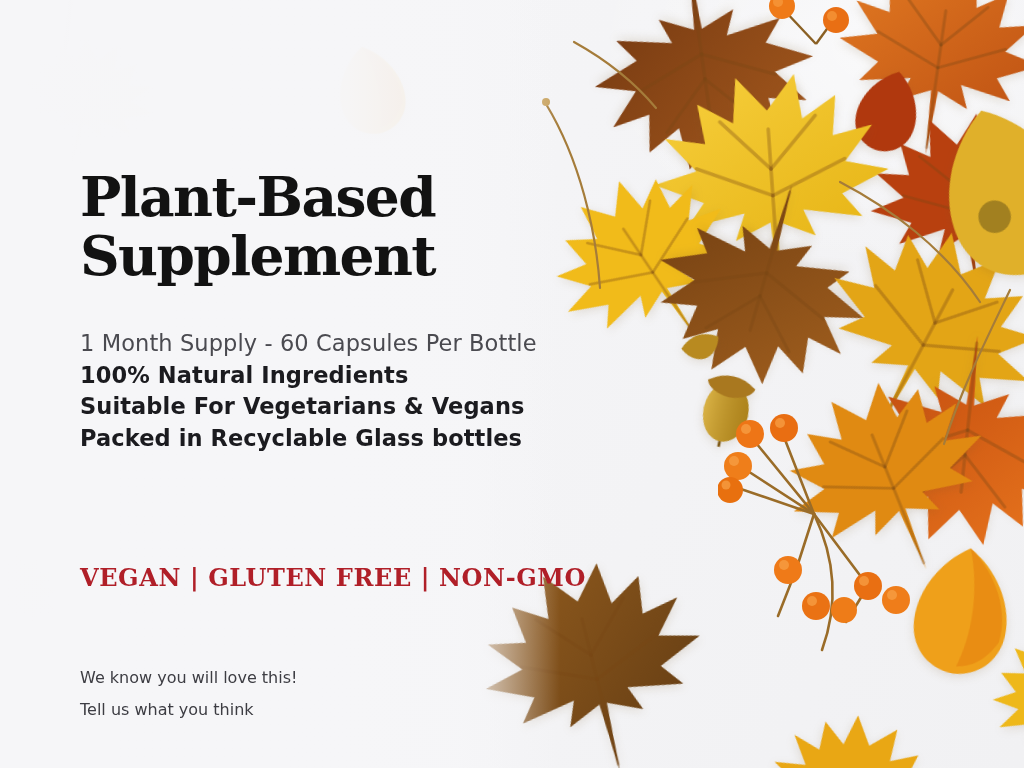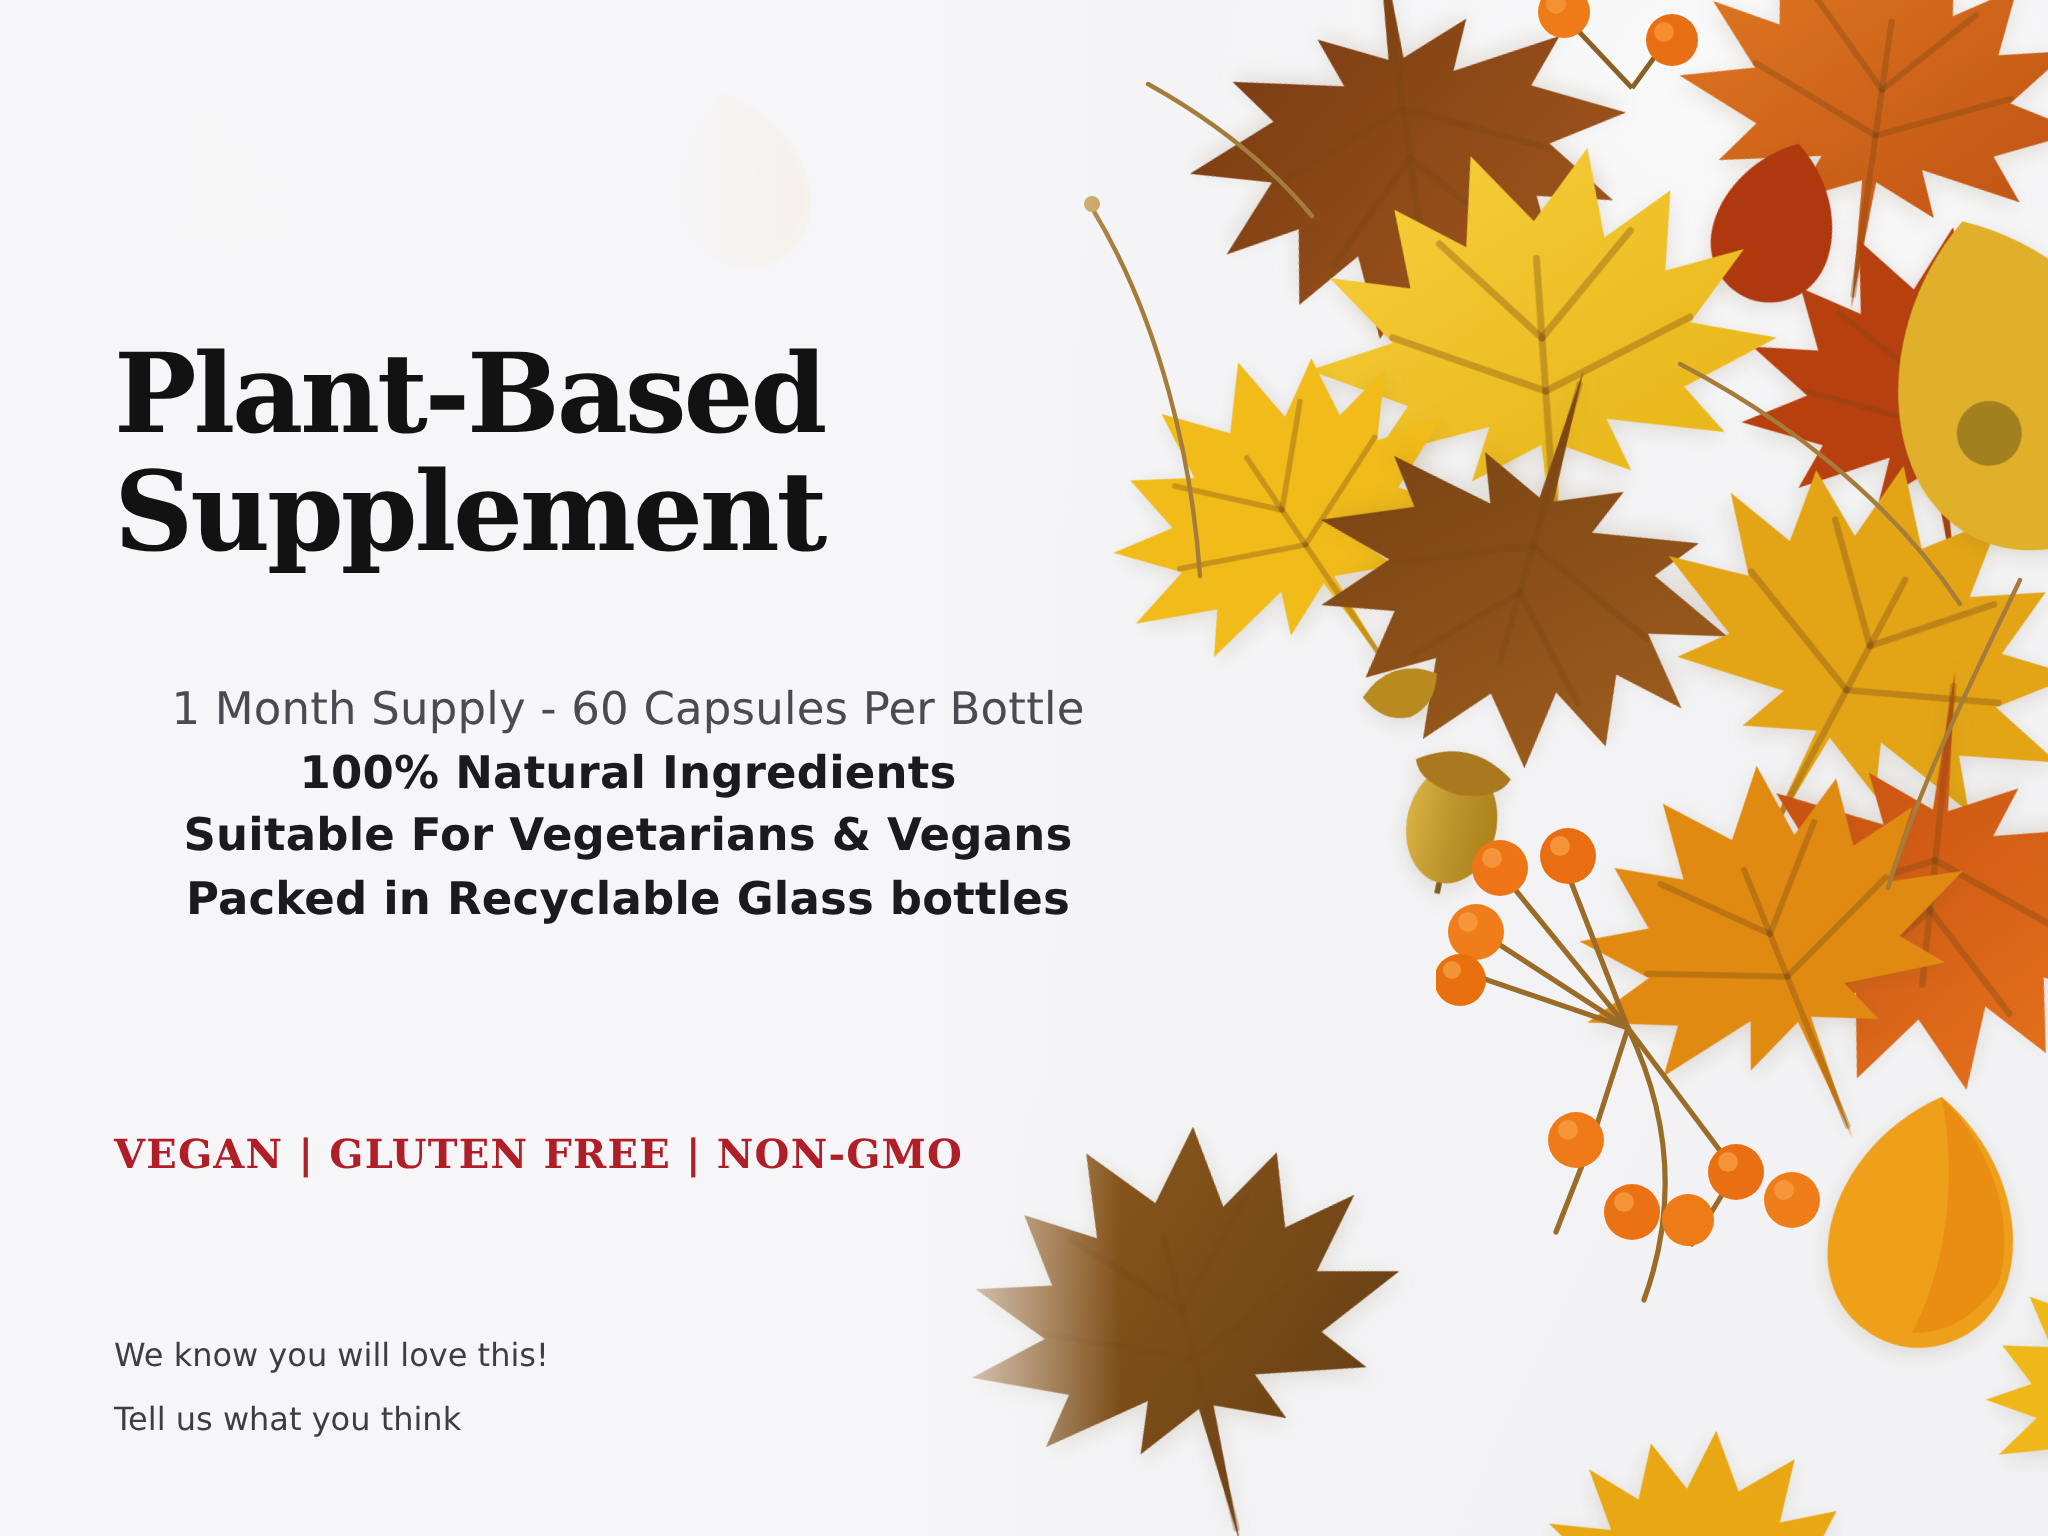--- a/index.html
+++ b/index.html
@@ -32,54 +32,54 @@
     position:absolute;left:0;top:0;width:560px;height:768px;
     background:linear-gradient(to right,
       rgba(246,246,248,1) 0%,
       rgba(246,246,248,.99) 62%,
       rgba(246,246,248,.90) 82%,
       rgba(246,246,248,0) 100%);
     pointer-events:none;
   }
 
   
-  #copy{position:absolute;left:57px;top:0;width:500px;height:768px;}
+  #copy{position:absolute;left:80px;top:0;width:500px;height:768px;}
 
   #headline{
     position:absolute;top:168px;left:0;width:470px;
     font-family:"DejaVu Serif", serif;
     font-weight:700;
     font-size:55px;
     line-height:1.07;
     letter-spacing:-1.6px;
     color:#121212;
     margin:0;
   }
 
   #features{
     position:absolute;top:328px;left:0;width:490px;
-    margin:12px;padding:0;list-style:none;text-align:center;
+    margin:0;padding:0;list-style:none;
   }
   #features li{
     font-size:22.5px;
     line-height:31.5px;
     color:#2e2e32;
     white-space:nowrap;
     letter-spacing:.1px;
   }
   #features li.light{font-weight:400;color:#4a4a50;}
   #features li.bold{font-weight:700;color:#1b1b1f;}
 
   #claims{
     position:absolute;top:558px;left:0;width:490px;
   }
   #claims .claim{
     font-family:"DejaVu Serif", serif;
     font-weight:700;
-    font-size:20px;
+    font-size:24px;
     line-height:39px;
     letter-spacing:.6px;
     color:#b01f28;
     white-space:nowrap;
   }
 
   #closing{
     position:absolute;top:662px;left:0;width:490px;
   }
   #closing .line{

